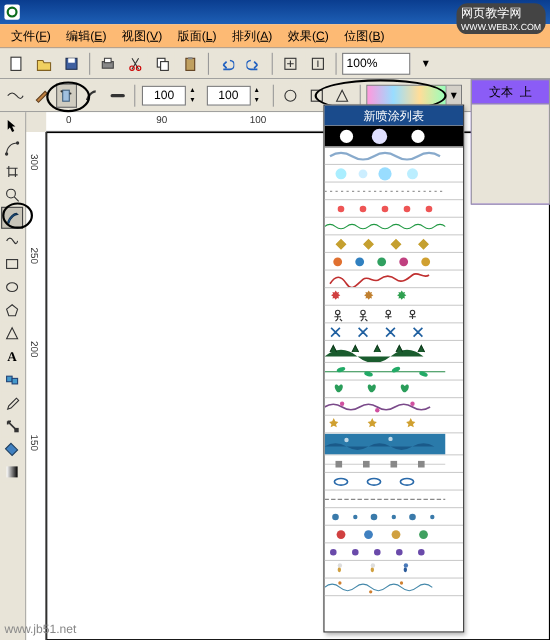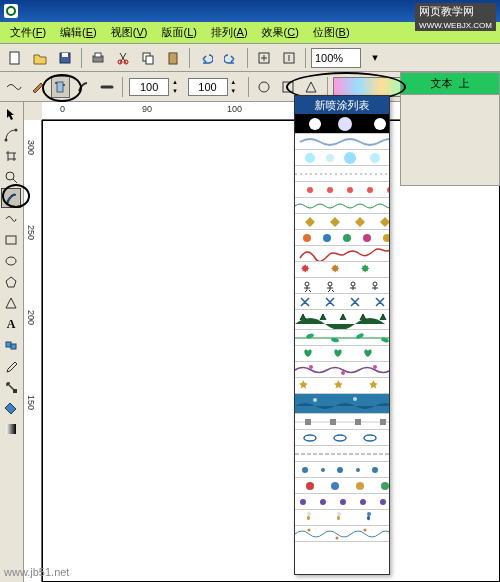--- a/index.html
+++ b/index.html
@@ -1,50 +1,50 @@
 <!DOCTYPE html>
 <html><head>
 <meta charset="utf-8">
 <style>
 *{box-sizing:border-box;margin:0;padding:0;font-family:'SimSun',Arial,sans-serif;font-size:11px}
 body{background:#fff;width:500px;height:582px;overflow:hidden;position:relative}
 .title-bar{background:linear-gradient(#0a3d8f,#1e5fb5);color:#fff;height:22px;display:flex;align-items:center;padding:0 4px;gap:4px}
 .title-bar .icon{width:14px;height:14px;background:#fff;border-radius:2px;position:relative}
 .title-bar .icon::after{content:'';position:absolute;left:2px;top:2px;width:6px;height:6px;border:2px solid #0a6b1a;border-radius:50%}
-.menu-bar{background:#bef264;height:22px;display:flex;align-items:center;padding:0 4px;gap:2px;border-bottom:1px solid #999}
+.menu-bar{background:#fdba74;height:22px;display:flex;align-items:center;padding:0 4px;gap:2px;border-bottom:1px solid #999}
 .menu-item{padding:2px 6px;cursor:pointer}
 .menu-item u{text-decoration:underline}
 .std-toolbar{background:#e8e4d8;height:28px;display:flex;align-items:center;padding:0 4px;gap:3px;border-bottom:1px solid #999}
 .tb-btn{width:22px;height:22px;background:#e8e4d8;border:1px solid transparent;display:flex;align-items:center;justify-content:center;cursor:pointer}
 .tb-sep{width:1px;height:20px;background:#999;margin:0 2px}
-.zoom-box{width:50px;height:20px;background:#fff;border:1px solid #7a7a7a;display:flex;align-items:center;padding:0 3px}
+.zoom-box{width:62px;height:20px;background:#fff;border:1px solid #7a7a7a;display:flex;align-items:center;padding:0 3px}
 .prop-bar{background:#e8e4d8;height:30px;display:flex;align-items:center;padding:0 4px;gap:4px;border-bottom:1px solid #999;position:relative}
 .circle-highlight{position:absolute;border:2px solid #000;border-radius:50%;pointer-events:none;z-index:50}
 .prop-input{width:40px;height:18px;background:#fff;border:1px solid #7a7a7a;padding:0 3px;text-align:center}
 .spray-dd{width:100px;height:20px;background:#fff;border:1px solid #7a7a7a;display:flex;align-items:center;position:relative}
 .spray-preview{flex:1;height:100%;background:linear-gradient(90deg,#f0a,#0af,#fa0,#0f5);opacity:0.4}
 .dd-arrow{width:14px;height:18px;background:#d4d0c8;border-left:1px solid #999;display:flex;align-items:center;justify-content:center}
 .mode-dd{width:45px;height:20px;background:#fff;border:1px solid #7a7a7a;display:flex;align-items:center;padding:0 3px}
 .workspace{display:flex;height:calc(100% - 102px);background:#e8e4d8}
 .toolbox{width:24px;background:#e8e4d8;border-right:1px solid #999;display:flex;flex-direction:column;gap:1px;padding:2px 1px;position:relative}
 .tool-btn{width:20px;height:20px;background:#e8e4d8;border:1px solid transparent;display:flex;align-items:center;justify-content:center;cursor:pointer;font-size:12px}
 .canvas-area{flex:1;position:relative;background:#e8e4d8}
 .ruler-h{height:18px;background:#fff;border-bottom:1px solid #666;position:relative;overflow:hidden;margin-left:18px}
 .ruler-v{width:18px;background:#fff;border-right:1px solid #666;position:absolute;left:0;top:18px;bottom:0;overflow:hidden}
 .ruler-tick{position:absolute;font-size:9px;color:#333}
 .ruler-h .ruler-tick{top:2px}
 .ruler-v .ruler-tick{left:2px;writing-mode:vertical-rl}
 .canvas{position:absolute;left:18px;top:18px;right:0;bottom:0;background:#fff;border:1px solid #000;overflow:hidden}
-.spray-panel{position:absolute;left:294px;top:95px;width:96px;height:480px;background:#fff;border:1px solid #333;z-index:100;box-shadow:2px 2px 4px rgba(0,0,0,0.3)}
+.spray-panel{position:absolute;left:294px;top:95px;width:128px;height:480px;background:#fff;border:1px solid #333;z-index:100;box-shadow:2px 2px 4px rgba(0,0,0,0.3)}
 .spray-header{height:18px;background:#1a4b8c;color:#fff;display:flex;align-items:center;justify-content:center;font-size:11px}
 .spray-list{height:calc(100% - 18px);overflow:hidden}
 .spray-item{height:16px;border-bottom:1px solid #ccc;position:relative;overflow:hidden}
-.right-panel{position:absolute;right:0;top:72px;width:100px;background:#22c55e;border:1px solid #999;z-index:5}
+.right-panel{position:absolute;right:0;top:72px;width:72px;background:#8b5cf6;border:1px solid #999;z-index:5}
 .right-panel-hdr{height:22px;border-bottom:1px solid #999;display:flex;align-items:center;justify-content:center;font-size:11px}
-.watermark1{position:absolute;right:4px;top:3px;font-size:10px;color:#fff;background:#444;padding:1px 4px;border-radius:0;z-index:200}
+.watermark1{position:absolute;right:4px;top:3px;font-size:10px;color:#fff;background:#444;padding:1px 4px;border-radius:10px;z-index:200}
 .watermark2{position:absolute;left:4px;bottom:4px;font-size:11px;color:#888;z-index:200;font-family:Arial}
 svg{display:block}
 </style>
 </head>
 <body>
 
 <div class="title-bar">
   <span class="icon"></span>
 </div>
 

